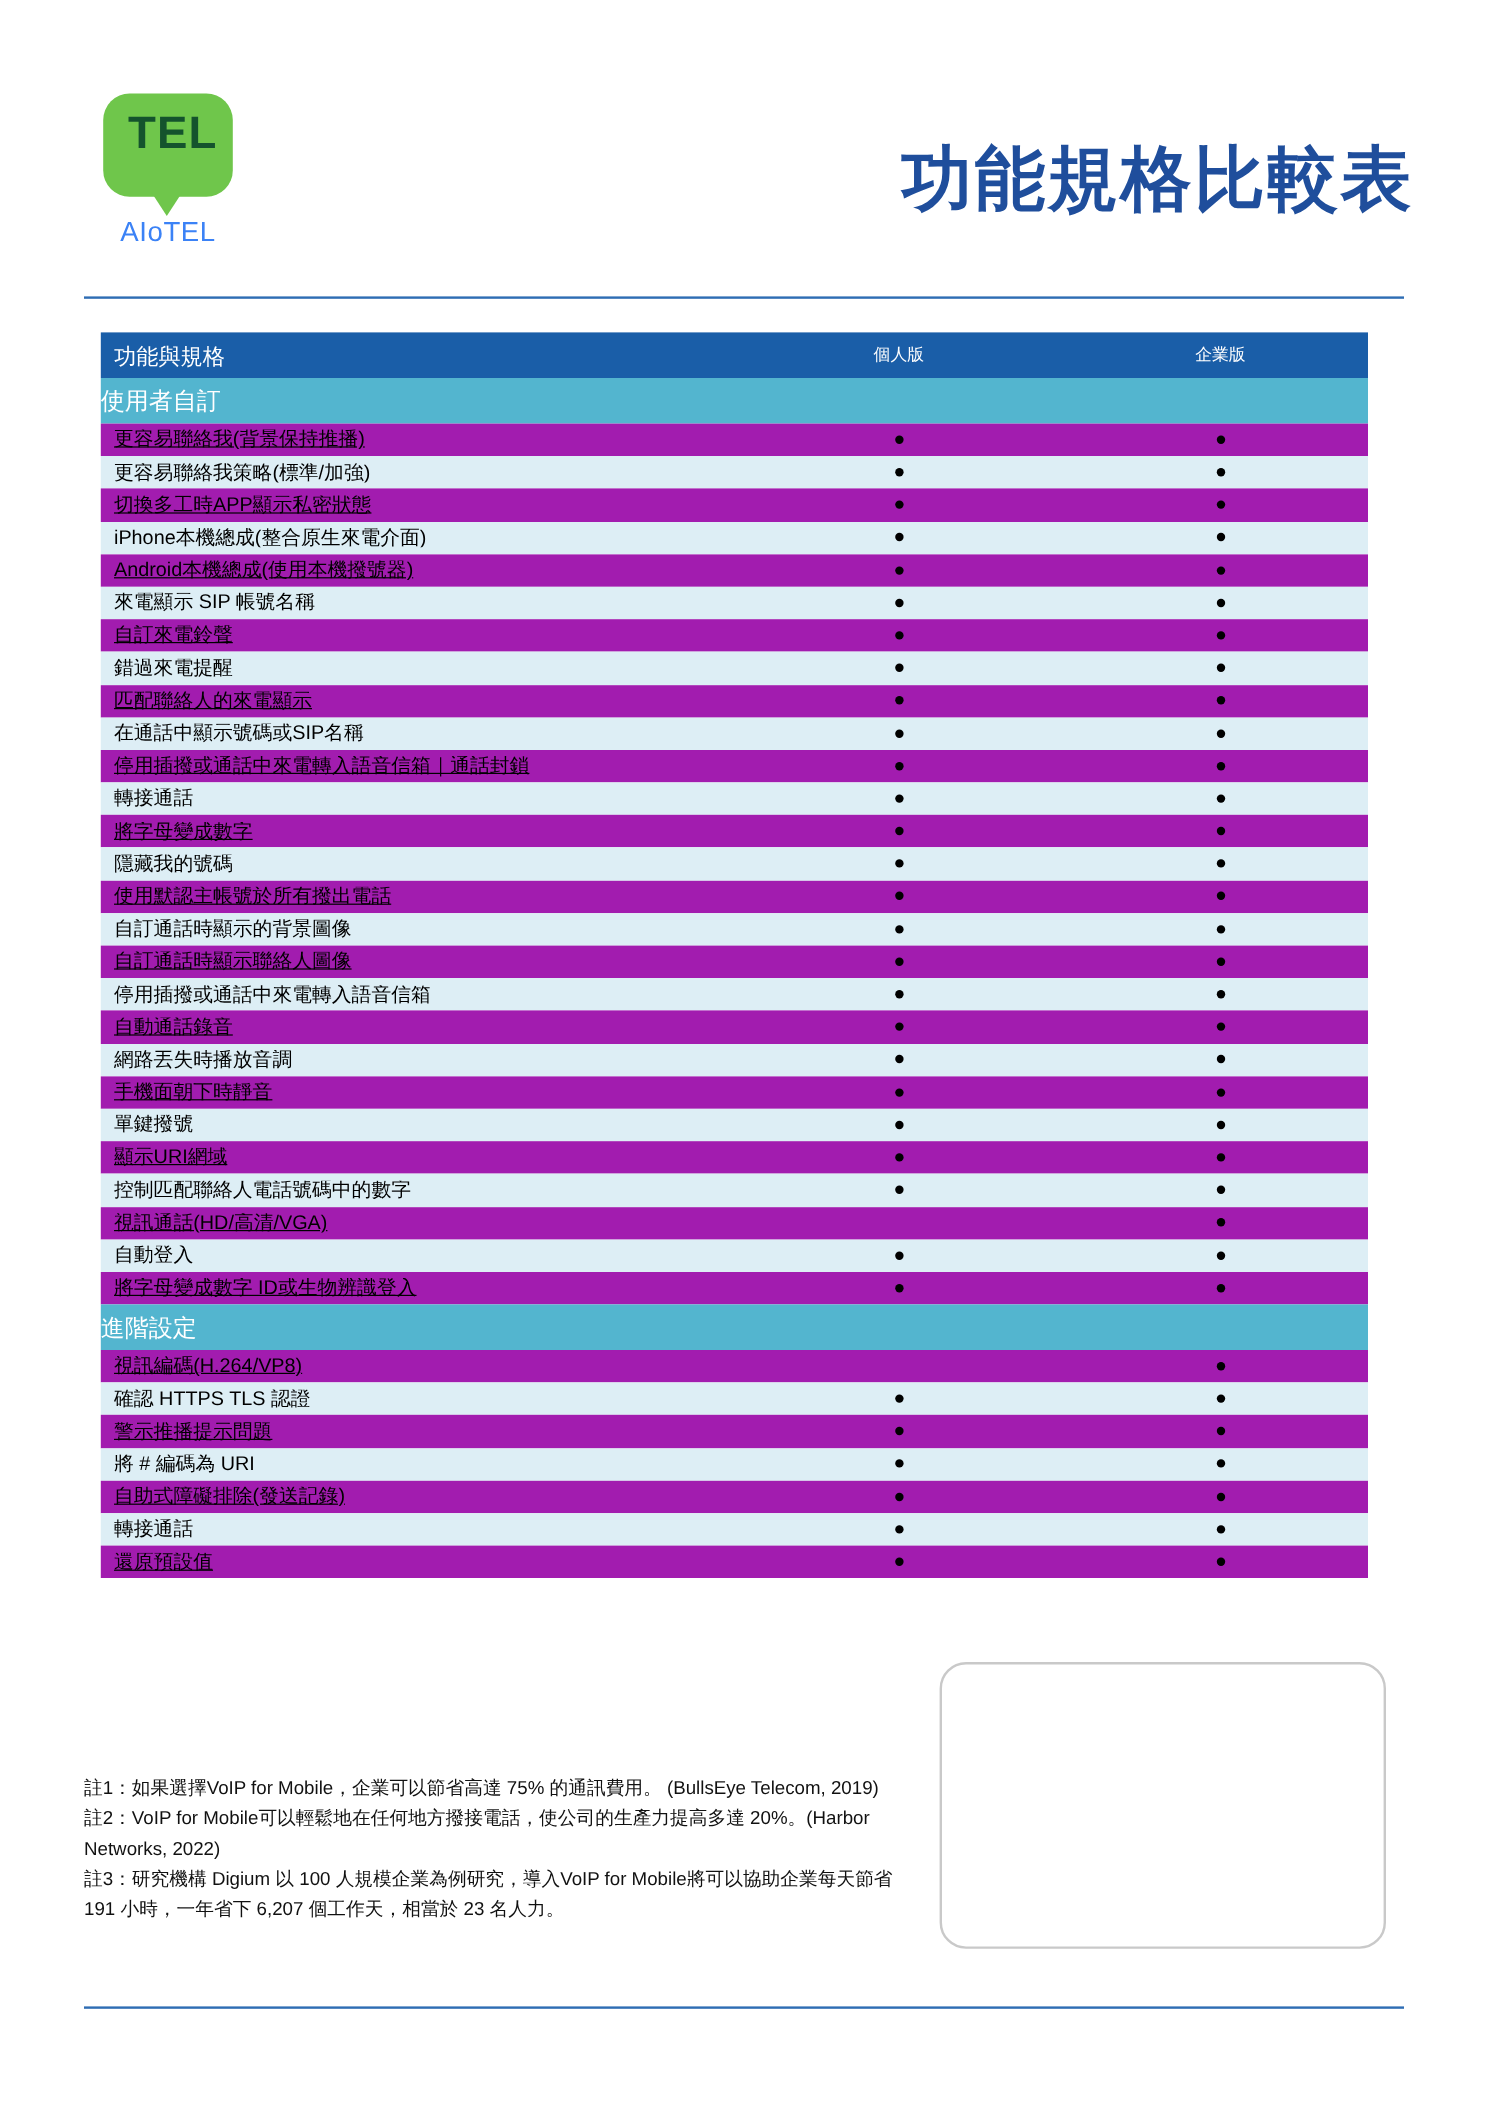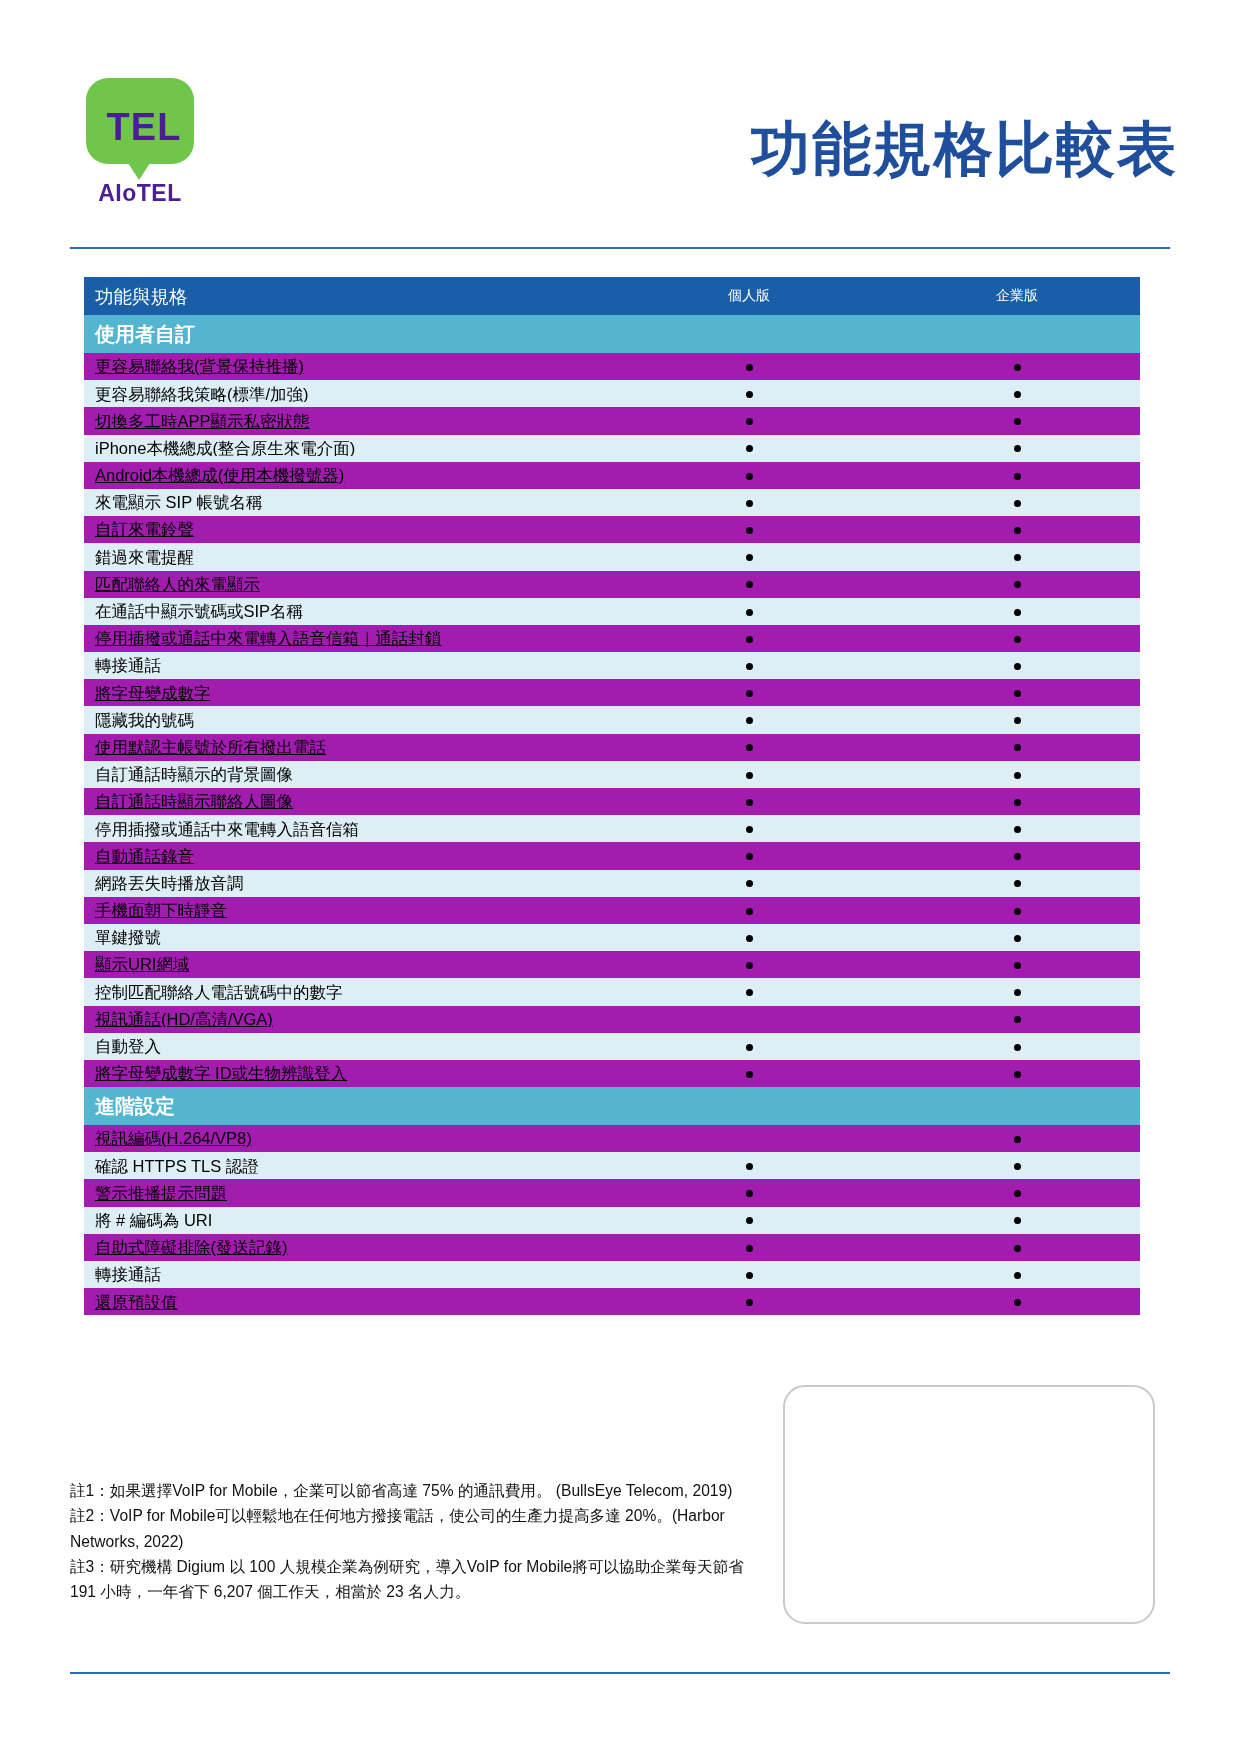--- a/index.html
+++ b/index.html
@@ -51,34 +51,34 @@
     bottom: -16px;
     width: 0;
     height: 0;
     border-left: 13px solid transparent;
     border-right: 13px solid transparent;
     border-top: 20px solid #6fc64b;
   }
   .logo-text {
     position: absolute;
     left: 0;
-    top: 28px;
+    top: 12px;
     width: 116px;
     text-align: center;
-    color: #4c1d95;
+    color: #14532d;
     font-size: 38px;
     font-weight: bold;
     letter-spacing: 1px;
     font-family: "Liberation Sans", sans-serif;
   }
   .logo-caption {
     margin-top: 16px;
     font-size: 23px;
-    font-weight: bold;
-    color: #4c1d95;
+    font-weight: normal;
+    color: #3b82f6;
     letter-spacing: 0.5px;
   }
   .doc-title {
     position: absolute;
     right: 62px;
     top: 120px;
     font-size: 59px;
     font-weight: bold;
     color: #1f4e9c;
     letter-spacing: 2px;
@@ -156,23 +156,21 @@
   }
 
   .section-row {
     display: flex;
     align-items: center;
     height: 38px;
     background: #53b5cf;
     color: #ffffff;
   }
   .section-row .c-label {
-    padding-left: 11px;
     font-size: 20px;
-    font-weight: bold;
   }
 
   
   .notes {
     position: absolute;
     left: 70px;
     top: 1478px;
     width: 680px;
     font-size: 15.6px;
     line-height: 1.62;

